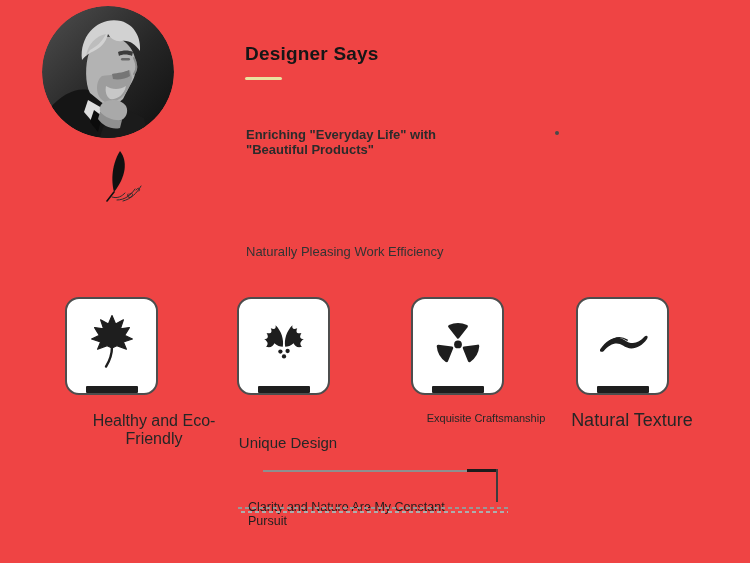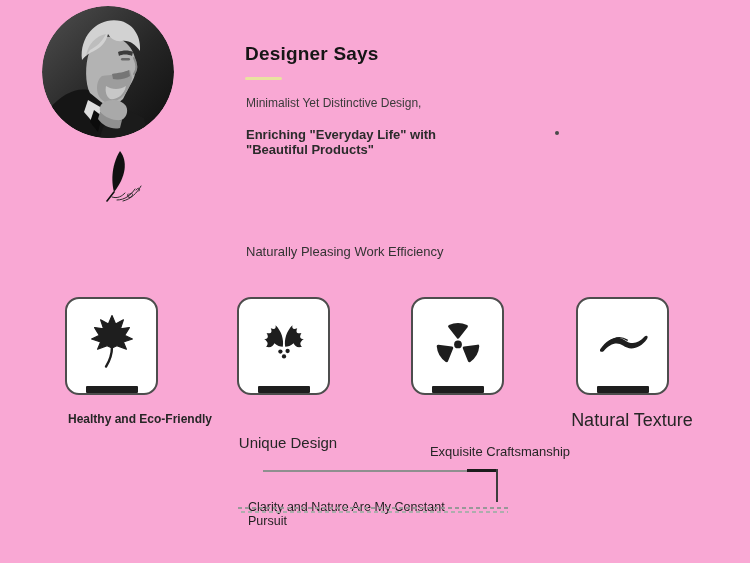--- a/index.html
+++ b/index.html
@@ -1,17 +1,17 @@
 <!DOCTYPE html>
 <html><head>
 <meta charset="utf-8">
 <style>
   html,body{margin:0;padding:0;background:#ffffff;}
   body{font-family:"Liberation Sans", sans-serif; color:#2e2e2e;}
-  .canvas{position:relative;width:750px;height:563px;background:#f9a8d4;overflow:hidden;}
+  .canvas{position:relative;width:750px;height:563px;background:#ef4444;overflow:hidden;}
 
   
   .portrait{position:absolute;left:42px;top:6px;width:132px;height:132px;border-radius:50%;overflow:hidden;}
   .signature{position:absolute;left:92px;top:150px;width:56px;height:52px;}
 
   
   .heading{position:absolute;left:245px;top:43px;font-size:19px;font-weight:700;color:#161616;letter-spacing:.2px;}
   .accent-underline{position:absolute;left:245px;top:77px;width:37px;height:3px;background:#e9e2a0;border-radius:2px;}
   .quote{position:absolute;left:246px;color:#3a3a3a;line-height:1.18;}
   .q0{top:96px;font-size:12px;font-weight:400;}
@@ -20,23 +20,23 @@
   .q3{top:207px;font-size:13.5px;font-weight:500;color:#333;}
   .q4{top:244px;font-size:13px;font-weight:500;color:#333;}
   .small-dot{position:absolute;left:555px;top:131px;width:4px;height:4px;border-radius:50%;background:#4a4a4a;}
 
   
   .feature-box{position:absolute;top:297px;width:93px;height:98px;border:2px solid #4d4d4d;border-radius:14px;box-sizing:border-box;background:#fff;}
   .feature-box .glyph{position:absolute;left:50%;top:46%;transform:translate(-50%,-50%);width:60px;height:60px;}
   .feature-box .stand{position:absolute;left:50%;bottom:0;transform:translateX(-50%);width:52px;height:7px;background:#1e1e1e;border-radius:1px;}
   .fb1{left:65px;} .fb2{left:237px;} .fb3{left:411px;} .fb4{left:576px;}
   .feature-label{position:absolute;text-align:center;color:#262626;width:170px;}
-  .fl1{left:55px;top:412px;font-size:12px;font-weight:700;}
+  .fl1{left:69px;top:412px;font-size:16px;font-weight:400;}
   .fl2{left:203px;top:409px;font-size:15px;font-weight:500;margin-top:25px;}
-  .fl3{left:415px;top:412px;font-size:13px;font-weight:400;margin-top:32px;}
+  .fl3{left:401px;top:412px;font-size:11px;font-weight:400;}
   .fl4{left:547px;top:410px;font-size:18px;font-weight:500;}
 
   
   .frame-top{position:absolute;left:263px;top:470px;width:206px;height:2px;background:#8f8f8f;}
   .bracket-h{position:absolute;left:467px;top:469px;width:31px;height:3px;background:#1c1c1c;}
   .bracket-v{position:absolute;left:496px;top:469px;width:2px;height:33px;background:#3d3d3d;}
   .footer-quote{position:absolute;left:248px;top:473px;width:212px;font-size:12.5px;font-weight:500;color:#1f1f1f;line-height:1.14;margin-top:27px;}
   .hatch{position:absolute;left:238px;top:506px;width:270px;height:8px;
     background-image:
       repeating-linear-gradient(90deg,#989898 0 4px,transparent 4px 7px),
@@ -99,21 +99,20 @@
       <path d="M25,50 C33,50 39,45 43,39"></path>
       <path d="M31,51 C39,49 45,43 49,36"></path>
       <path d="M36,46 c2,-4 6,-3 4,0 c-2,3 -6,1 -4,-2"></path>
       <path d="M44,40 c2,-3 5,-2 3,1"></path>
     </g>
   </svg>
 
   <div class="heading">Designer Says</div>
   <div class="accent-underline"></div>
 
-  <div class="quote q0">Minimalist Yet Distinctive Design,</div>
   <div class="quote q1">Enriching "Everyday Life" with "Beautiful Products"</div>
   <div class="quote q4">Naturally Pleasing Work Efficiency</div>
   <div class="small-dot"></div>
 
   <div class="feature-box fb1">
     <svg class="glyph" viewBox="0 0 100 100">
       <path fill="#1e1e1e" stroke="#1e1e1e" stroke-width="2" stroke-linejoin="round" d="M50,6 L56,20 L69,13 L64,28 L79,26 L71,39 L84,45 L69,50 L74,62 L58,56 L50,60 L42,56 L26,62 L31,50 L16,45 L29,39 L21,26 L36,28 L31,13 L44,20 Z"></path>
       <path d="M50,58 C50,70 47,80 40,91" stroke="#1e1e1e" stroke-width="4" fill="none" stroke-linecap="round"></path>
     </svg>
     <div class="stand"></div>

